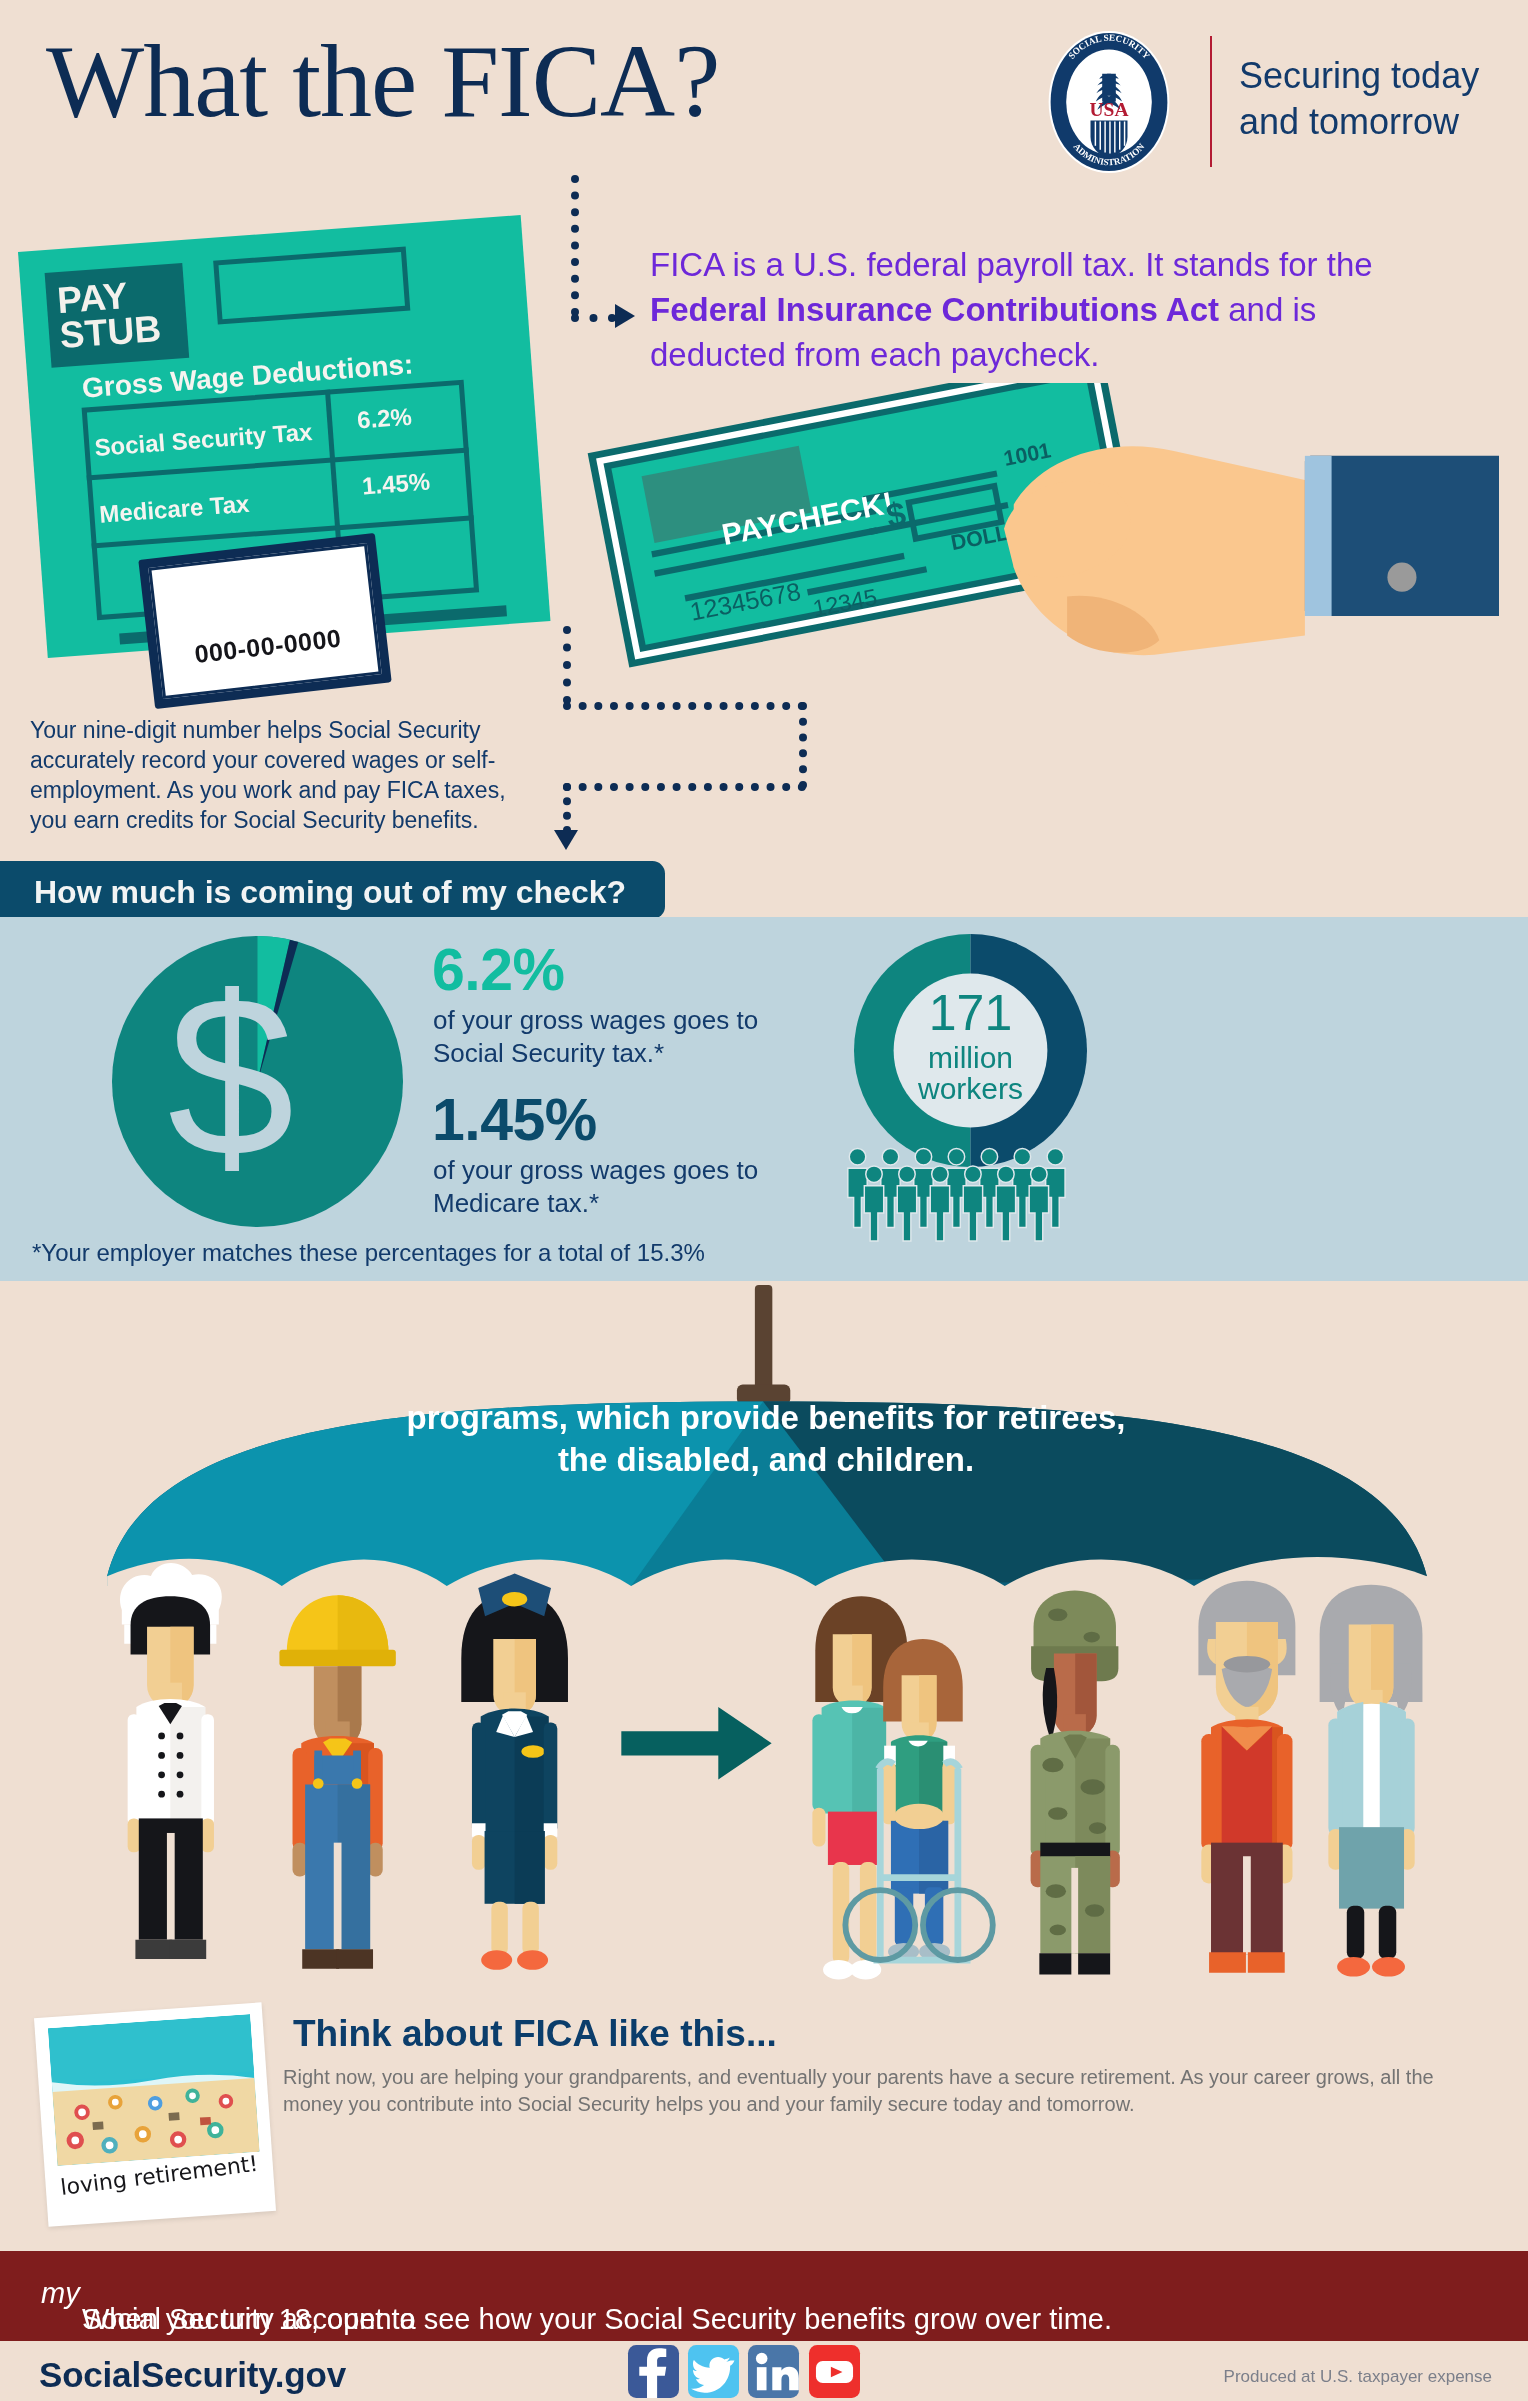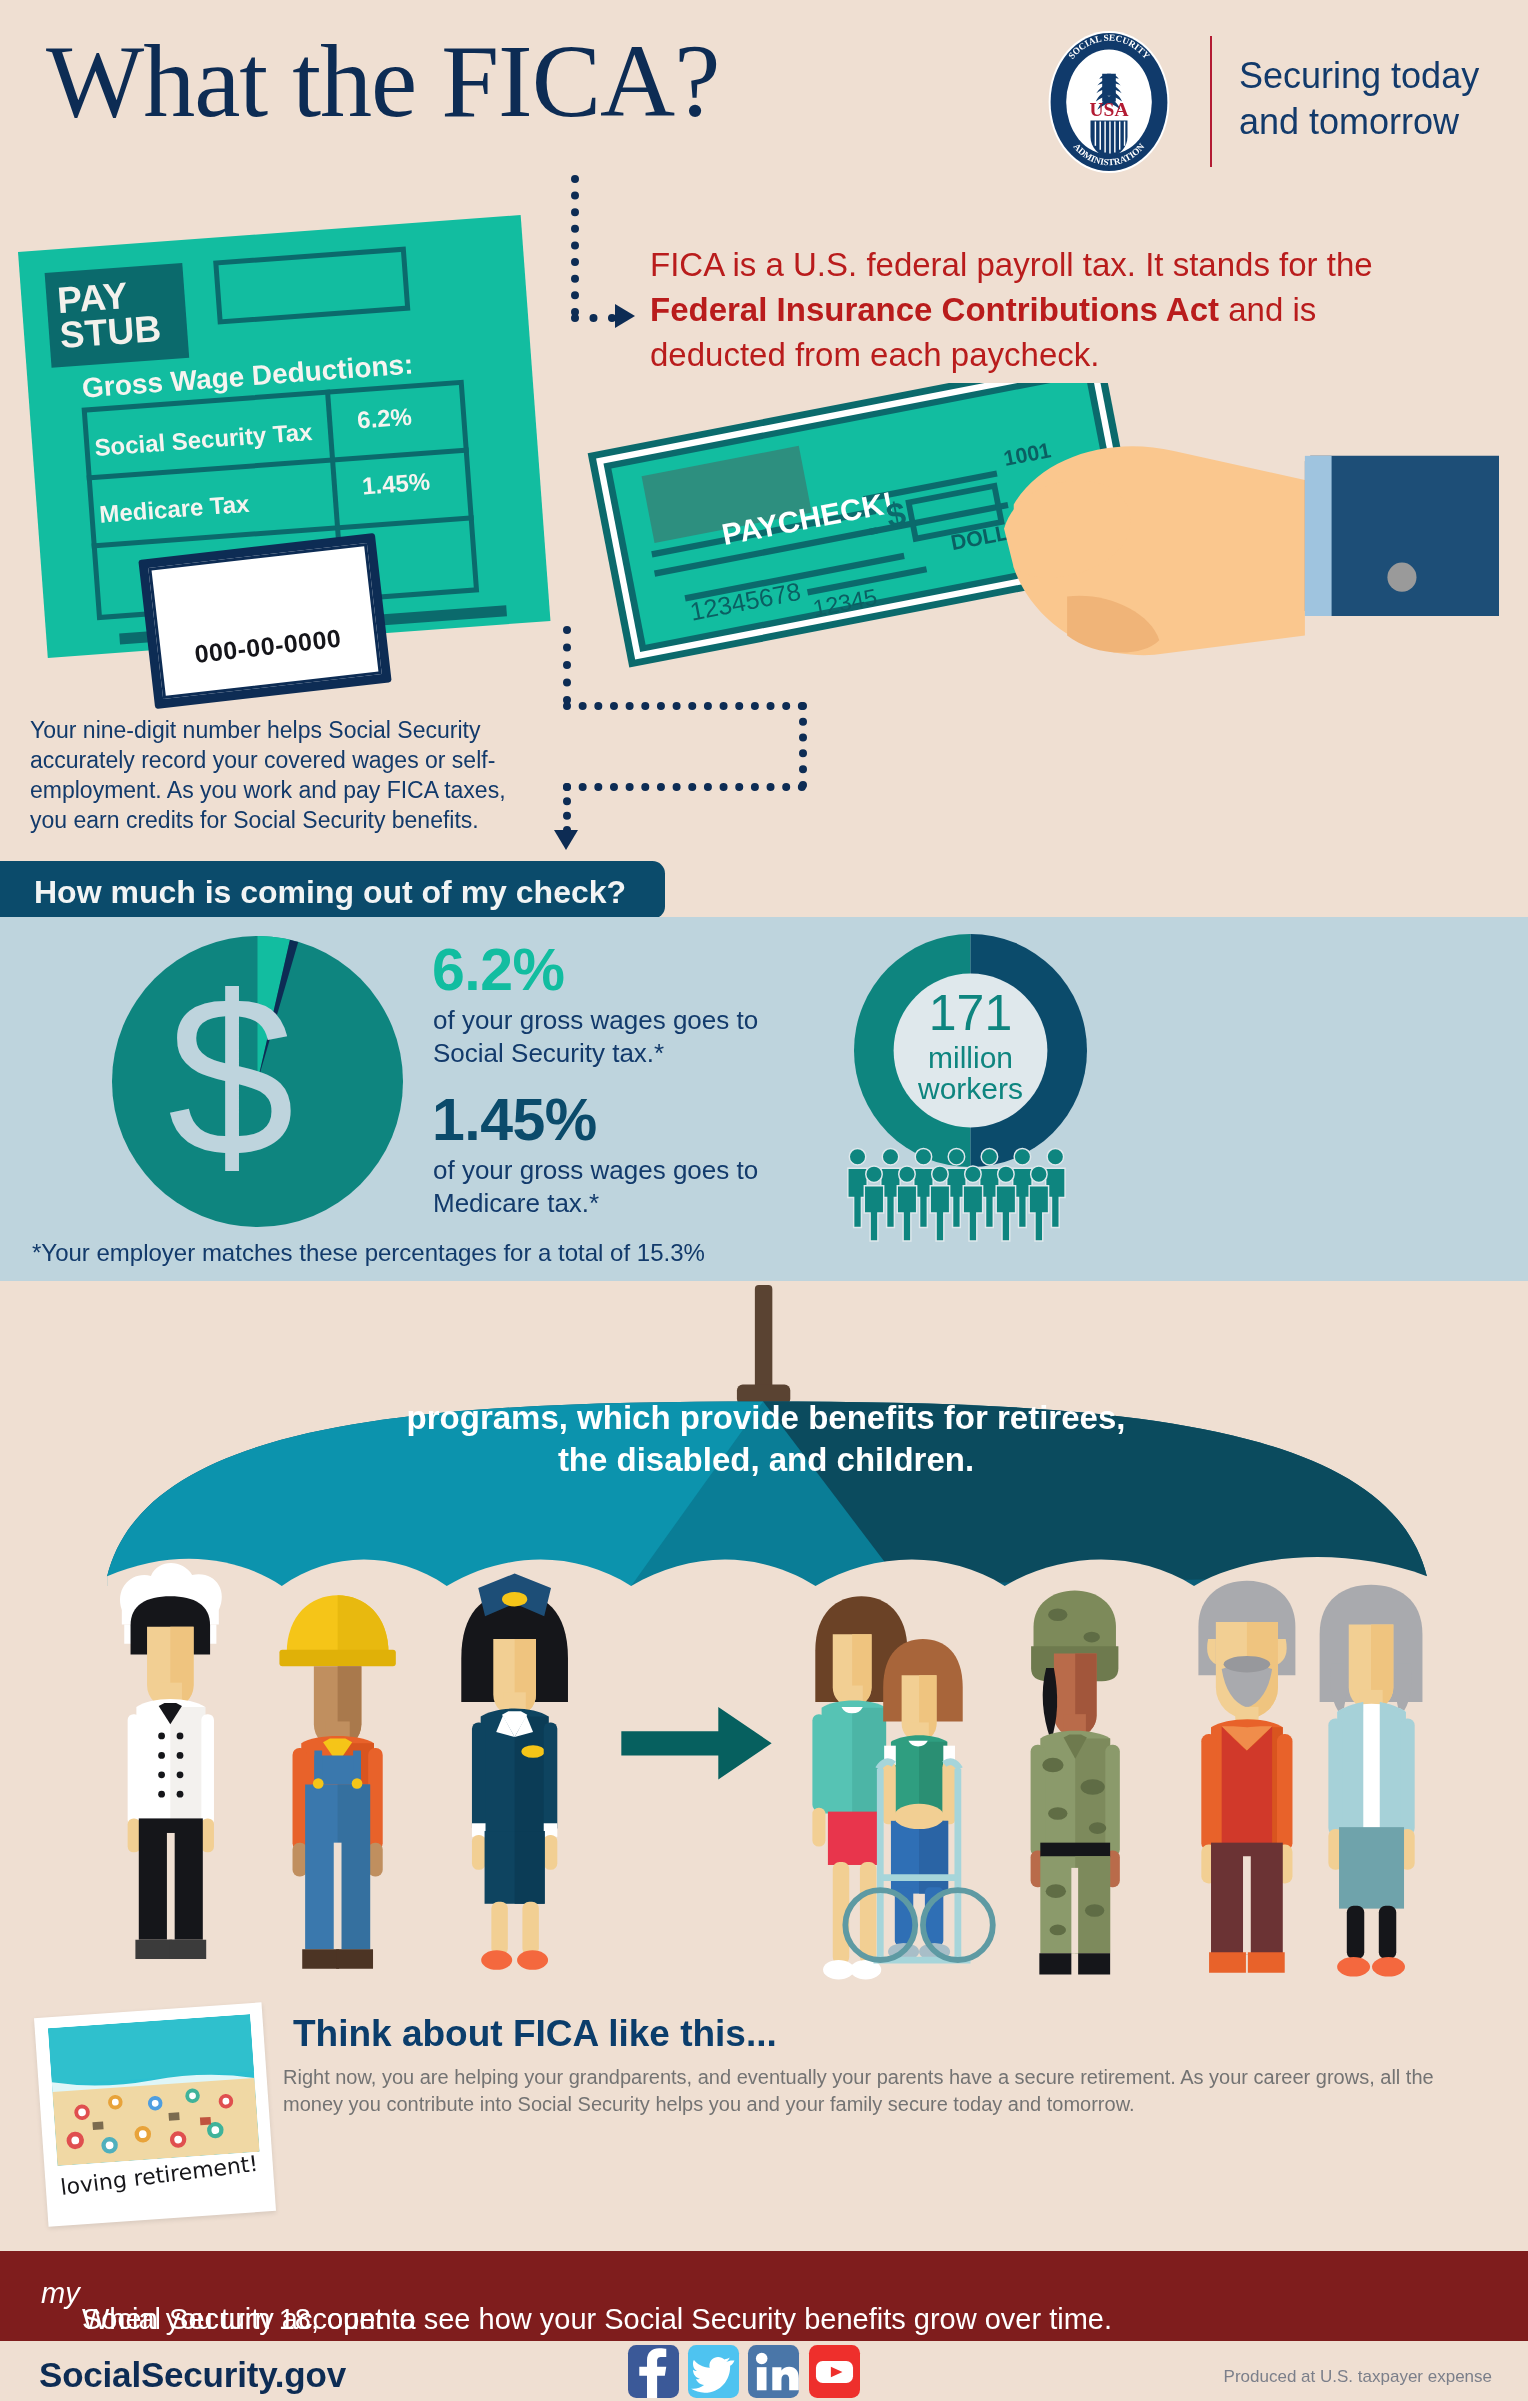--- a/index.html
+++ b/index.html
@@ -63,21 +63,21 @@
   }
 
   .stubnote {
     position:absolute; left:30px; top:716px; width:514px;
     font-size:23px; line-height:1.30; color:#123a6b;
   }
 
   
   .intro {
     position:absolute; left:650px; top:243px; width:786px;
-    font-size:33px; line-height:1.36; color:#b91c1c;
+    font-size:33px; line-height:1.36; color:#6d28d9;
   }
   .intro b { font-weight:700; }
 
   
   .checkwrap { position:absolute; left:577px; top:383px; width:922px; height:301px; }
 
   
   .dot-v { position:absolute; width:0; border-left:8.2px dotted #0d2c54; }
   .dot-h { position:absolute; height:0; border-top:8.2px dotted #0d2c54; }
   .tri-r {

